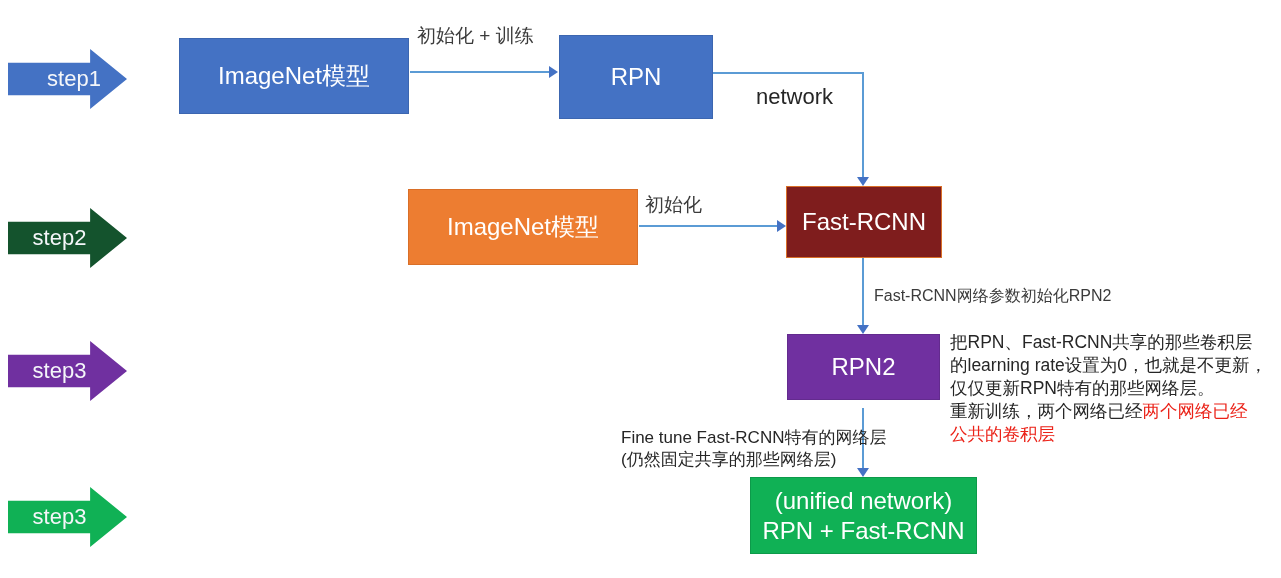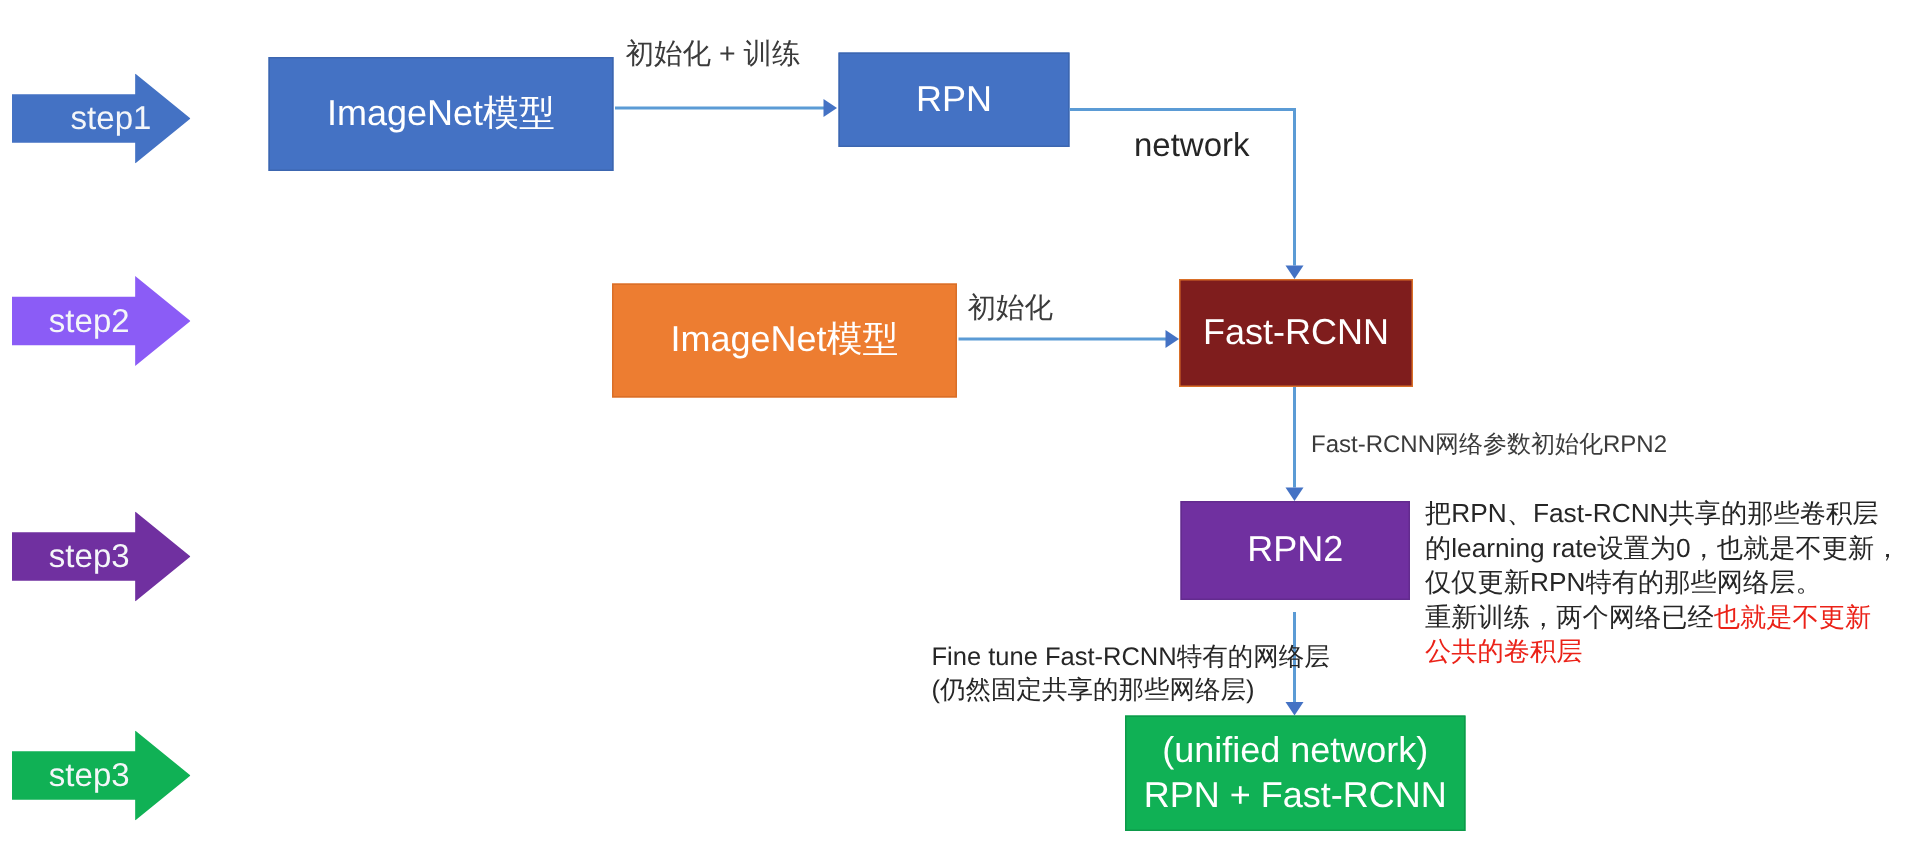--- a/index.html
+++ b/index.html
@@ -11,32 +11,32 @@
   }
 
   
   .step-arrow {
     position:absolute; left:8px; width:119px; height:60px;
     clip-path:polygon(0 23%, 69% 23%, 69% 0%, 100% 50%, 69% 100%, 69% 77%, 0 77%);
     display:flex; align-items:center; justify-content:center;
     padding-right:16px; color:#f4f6f9; font-size:22px;
   }
   .step-blue   { top:49px;  background:#4472C4;padding-left:29px; }
-  .step-orange { top:184px; background:#8b5cf6; }
+  .step-orange { top:208px; background:#14532d; }
   .step-purple { top:341px; background:#7030A0; }
   .step-green  { top:487px; background:#10B155; }
 
   
   .box {
     position:absolute; display:flex; flex-direction:column;
     align-items:center; justify-content:center;
     color:#ffffff; font-size:24px; text-align:center; line-height:30px;
   }
   .box-imagenet1 { left:179px; top:38px;  width:230px; height:76px; background:#4472C4; border:1px solid #3c66b0; }
-  .box-rpn       { left:559px; top:35px;  width:154px; height:63px; background:#4472C4; border:1px solid #3c66b0; }
+  .box-rpn       { left:559px; top:35px;  width:154px; height:84px; background:#4472C4; border:1px solid #3c66b0; }
   .box-imagenet2 { left:408px; top:189px; width:230px; height:76px; background:#ED7D31; border:1px solid #d96f28; }
   .box-fastrcnn  { left:786px; top:186px; width:156px; height:72px; background:#7f1d1d; border:1px solid #d96f28; }
   .box-rpn2      { left:787px; top:334px; width:153px; height:66px; background:#7030A0; border:1px solid #632b8e; }
   .box-unified   { left:750px; top:477px; width:227px; height:77px; background:#10B155; border:1px solid #0d9a4a; }
 
   
   .hline, .vline { position:absolute; background:#5B9BD5; }
   .hline { height:2px; }
   .vline { width:2px; }
   .head-right {
@@ -113,21 +113,21 @@
   <div class="head-down" style="left:857px; top:325px;"></div>
   <div class="edge-label lbl-rpn2-init">Fast-RCNN网络参数初始化RPN2</div>
   <div class="box box-rpn2">
     <span>RPN2</span>
   </div>
 
   <div class="note">
     <div>把RPN、Fast-RCNN共享的那些卷积层</div>
     <div>的learning rate设置为0，也就是不更新，</div>
     <div>仅仅更新RPN特有的那些网络层。</div>
-    <div><span>重新训练，两个网络已经</span><span class="red">也就是不更新</span></div>
+    <div><span>重新训练，两个网络已经</span><span class="red">两个网络已经</span></div>
     <div class="red">公共的卷积层</div>
   </div>
 
   <div class="vline" style="left:862px; top:408px; height:60px;"></div>
   <div class="head-down" style="left:857px; top:468px;"></div>
   <div class="edge-label lbl-ft2">(仍然固定共享的那些网络层)</div>
   <div class="edge-label lbl-ft1">Fine tune Fast-RCNN特有的网络层</div>
   <div class="box box-unified">
     <span>(unified network)</span>
     <span>RPN + Fast-RCNN</span>

